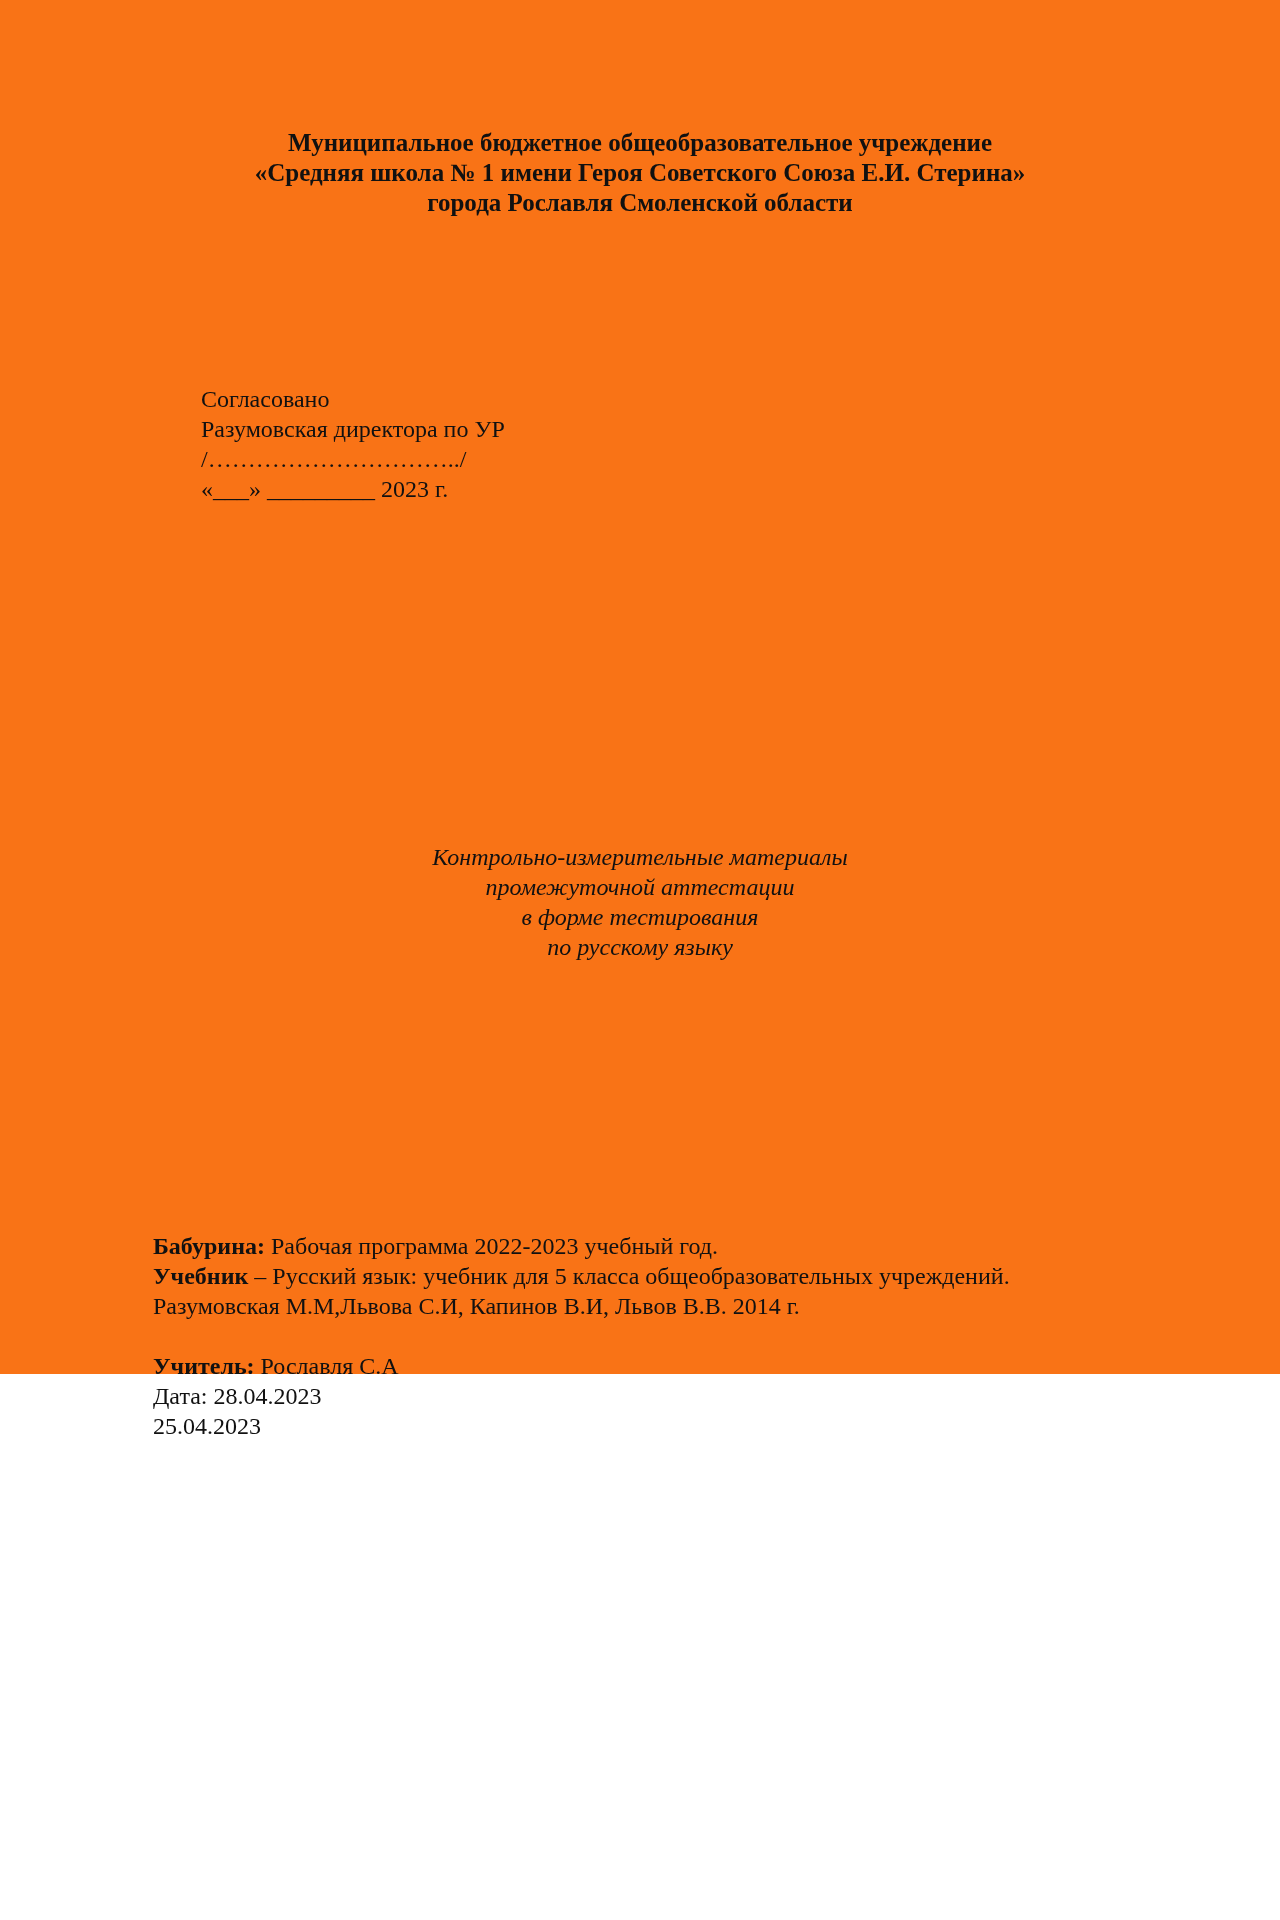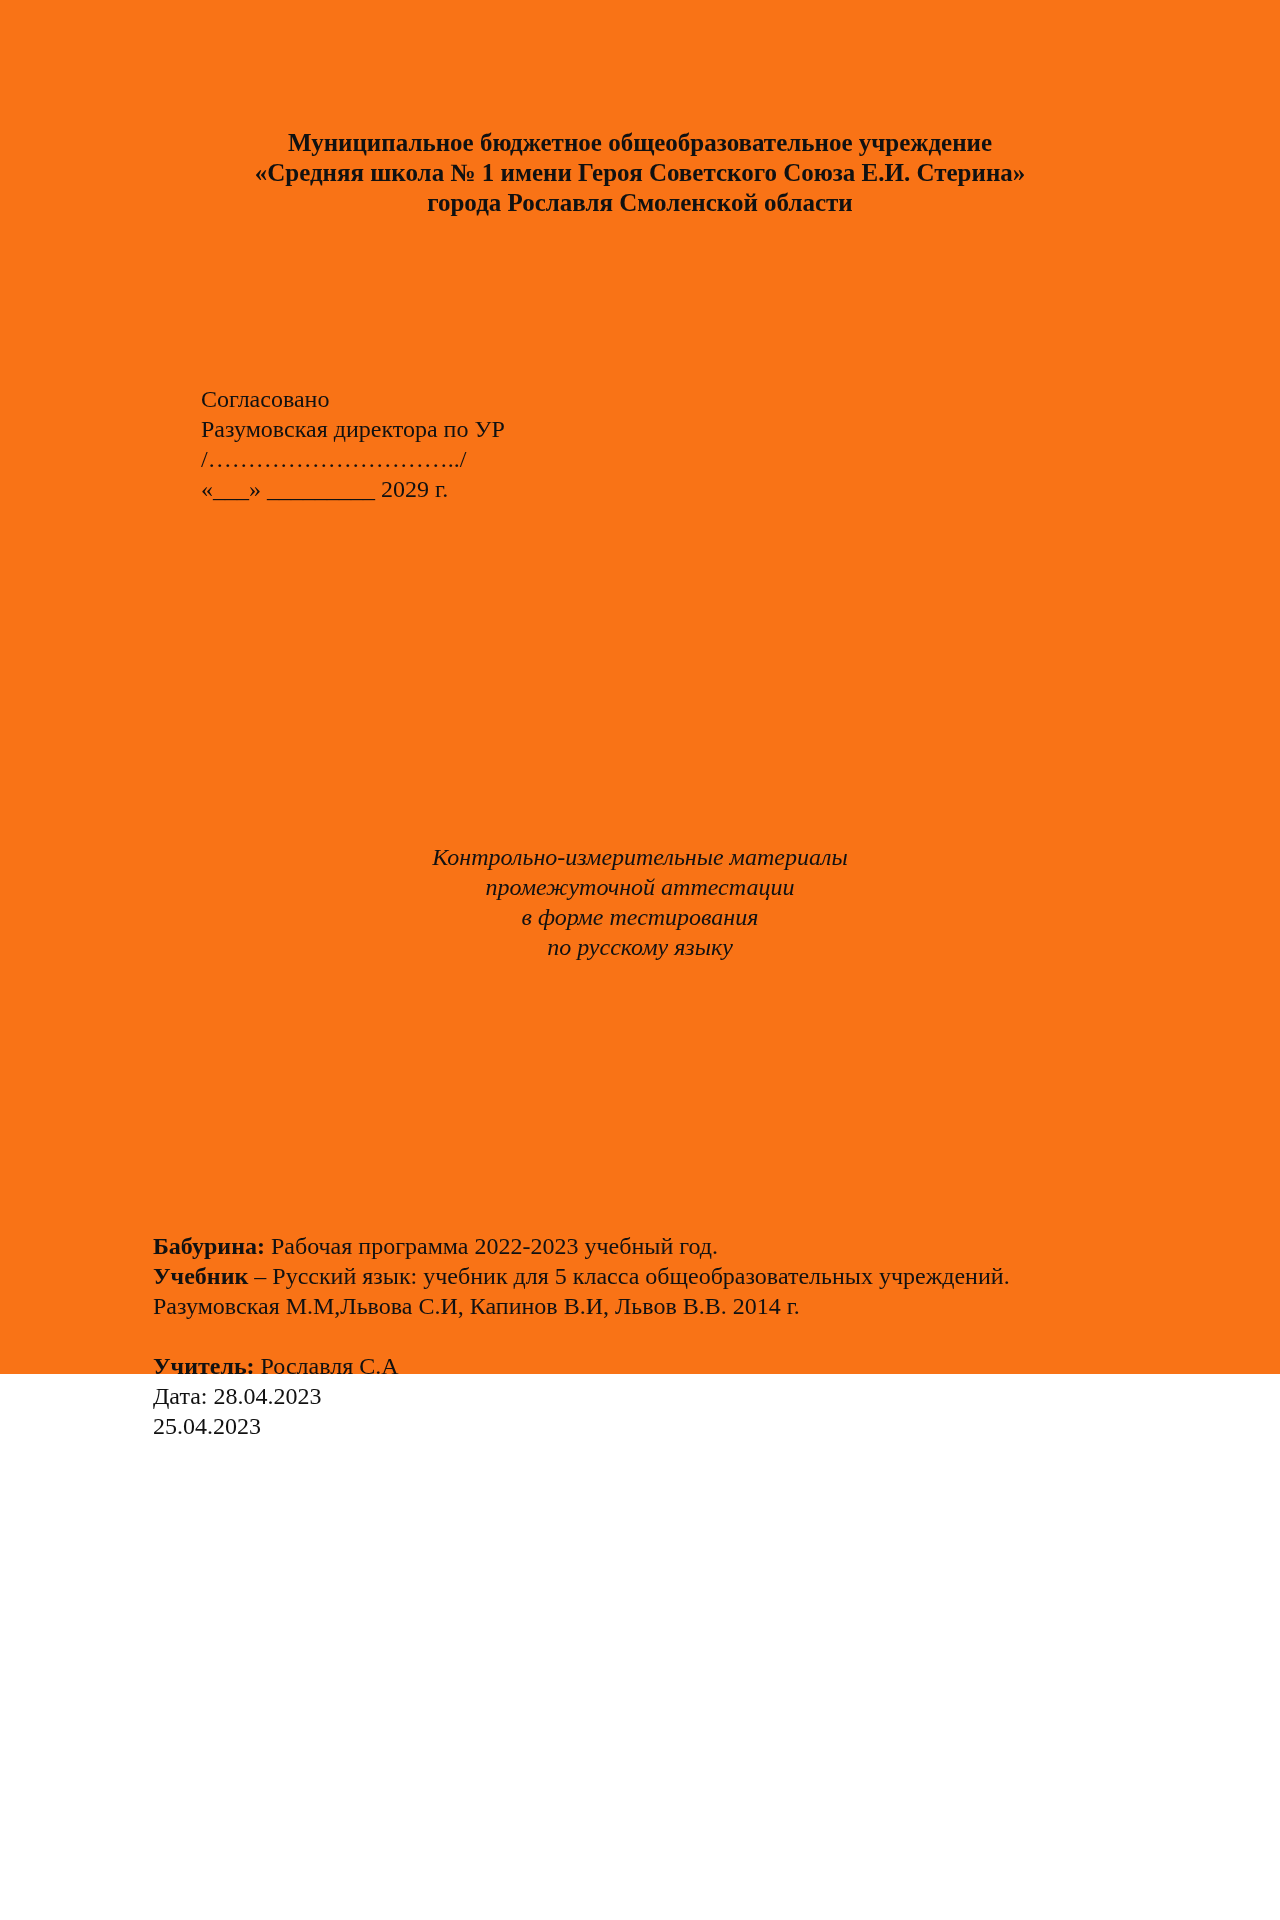--- a/index.html
+++ b/index.html
@@ -28,21 +28,21 @@
   <div class="header" style="left:-46px;">
     <div>Муниципальное бюджетное общеобразовательное учреждение</div>
     <div>«Средняя школа № 1 имени Героя Советского Союза Е.И. Стерина»</div>
     <div>города Рославля Смоленской области</div>
   </div>
 
   <div class="left-block">
     <div>Согласовано</div>
     <div>Разумовская директора по УР</div>
     <div>/…………………………../</div>
-    <div>«___» _________ 2029 г.</div>
+    <div>«___» _________ 2023 г.</div>
   </div>
 
 
   <div class="title-block" style="left:-46px;">
     <div>Контрольно-измерительные материалы</div>
     <div>промежуточной аттестации</div>
     <div>в форме тестирования</div>
     <div>по русскому языку</div>
   </div>
 

